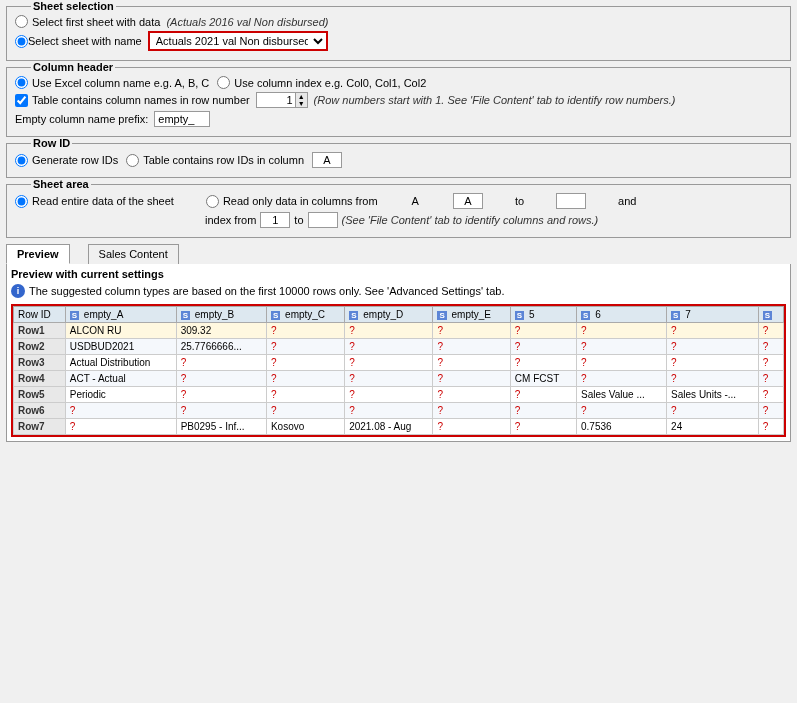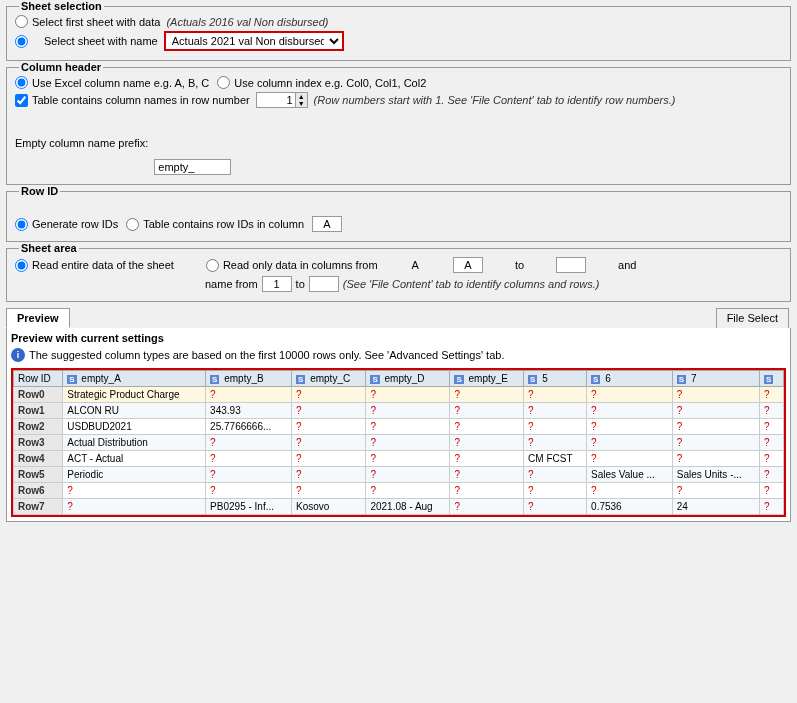--- a/index.html
+++ b/index.html
@@ -11,21 +11,21 @@
     }
     .main-container {
       background: #f0f0f0;
       padding: 6px;
       width: 797px;
       min-height: 703px;
     }
     .section-legend {
       position: absolute;
       top: -7px;
-      left: 12px;
+      left: 24px;
       background: #f0f0f0;
       padding: 0 2px;
       font-weight: bold;
       font-size: 11px;
     }
     .row {
       display: flex;
       align-items: center;
       margin-bottom: 3px;
       flex-wrap: wrap;
@@ -94,21 +94,20 @@
       font-size: 11px;
       border: 1px solid #999;
       padding: 1px 3px;
       text-align: center;
     }
     
     .tabs-row {
       display: flex;
       gap: 16px;
       margin-bottom: 0;
-      justify-content: space-between;
     }
     .tab {
       padding: 3px 10px;
       border: 1px solid #999;
       border-bottom: none;
       background: #f0f0f0;
       cursor: pointer;
       font-size: 11px;
       margin-right: 2px;
     }
@@ -213,21 +212,21 @@
 
     <div class="row" style="margin-top:4px;">
       <label>
         <input type="radio" name="sheet-select" style="">
         <span>Select first sheet with data</span>
       </label>
       <span class="italic-hint">(Actuals 2016 val Non disbursed)</span>
     </div>
 
     <div class="row" style="margin-bottom:3px;">
-      <label style="display:flex;align-items:center;gap:16px;justify-content:space-between;">
+      <label style="display:flex;align-items:center;gap:0;justify-content:space-between;">
         <input type="radio" name="sheet-select" checked="" style="">
         <span>Select sheet with name</span>
       </label>
       <span style="margin-left:6px;">
         <select class="select-dropdown">
           <option>Actuals 2021 val Non disbursed</option>
         </select>
       </span>
     </div>
 
@@ -260,29 +259,29 @@
             <button class="spin-arrow">▼</button>
           </div>
         </div>
       </span>
       <span class="italic-hint">(Row numbers start with 1. See 'File Content' tab to identify row numbers.)</span>
     </div>
 
     <div class="row">
       <span>Empty column name prefix:</span>
       <span style="margin-left:6px;">
-        <input type="text" class="text-input" value="empty_" style="width: 77px; margin-top: 48px;">
+        <input type="text" class="text-input" value="empty_" style="width: 56px;">
       </span>
     </div>
   </div>
 
   <div class="section-border">
     <span class="section-legend">Row ID</span>
 
-    <div class="row row-gap" style="margin-top:20px;">
+    <div class="row row-gap" style="margin-top:4px;">
       <label>
         <input type="radio" name="row-id" checked="" style="">
         <span>Generate row IDs</span>
       </label>
       <label>
         <input type="radio" name="row-id" style="">
         <span>Table contains row IDs in column</span>
       </label>
       <input type="text" class="col-input" value="A" style="">
     </div>
@@ -301,34 +300,34 @@
         <span>Read only data in columns from</span>
       </label>
       <span style="margin-left:2px;">A</span>
       <input type="text" class="col-input" value="A" style="margin-left: 2px;">
       <span>to</span>
       <input type="text" class="col-input" value="" style="">
       <span>and</span>
     </div>
 
     <div class="row" style="margin-left:190px;">
-      <span>name from</span>
+      <span>index from</span>
       <input type="text" class="col-input" value="1" style="margin-left: 4px;">
       <span style="margin-left:4px;">to</span>
       <input type="text" class="col-input" value="" style="margin-left: 4px;">
       <span class="italic-hint" style="margin-left:4px;">(See 'File Content' tab to identify columns and rows.)</span>
     </div>
   </div>
 
   <div class="tabs-row">
     <div class="tab active">
       <span>Preview</span>
     </div>
     <div class="tab">
-      <span>File Select</span>
+      <span>Sales Content</span>
     </div>
   </div>
 
   <div class="preview-section">
     <div class="preview-title">Preview with current settings</div>
     <div class="info-row">
       <div class="info-icon">i</div>
       <span>The suggested column types are based on the first 10000 rows only. See 'Advanced Settings' tab.</span>
     </div>
 
@@ -342,36 +341,24 @@
             <th><span class="s-badge">S</span> empty_C</th>
             <th><span class="s-badge">S</span> empty_D</th>
             <th><span class="s-badge">S</span> empty_E</th>
             <th><span class="s-badge">S</span> 5</th>
             <th><span class="s-badge">S</span> 6</th>
             <th><span class="s-badge">S</span> 7</th>
             <th><span class="s-badge">S</span></th>
           </tr>
         </thead>
         <tbody id="preview-tbody">
-        <tr>
-              <td class="row-id-col">Row0</td>
-              <td>Strategic Product Charge</td>
-              <td><span class="q-mark">?</span></td>
-              <td><span class="q-mark">?</span></td>
-              <td><span class="q-mark">?</span></td>
-              <td><span class="q-mark">?</span></td>
-              <td><span class="q-mark">?</span></td>
-              <td><span class="q-mark">?</span></td>
-              <td><span class="q-mark">?</span></td>
-              <td><span class="q-mark">?</span></td>
-            </tr>
             <tr>
               <td class="row-id-col">Row1</td>
               <td>ALCON RU</td>
-              <td>343.93</td>
+              <td>309.32</td>
               <td><span class="q-mark">?</span></td>
               <td><span class="q-mark">?</span></td>
               <td><span class="q-mark">?</span></td>
               <td><span class="q-mark">?</span></td>
               <td><span class="q-mark">?</span></td>
               <td><span class="q-mark">?</span></td>
               <td><span class="q-mark">?</span></td>
             </tr>
             <tr>
               <td class="row-id-col">Row2</td>

